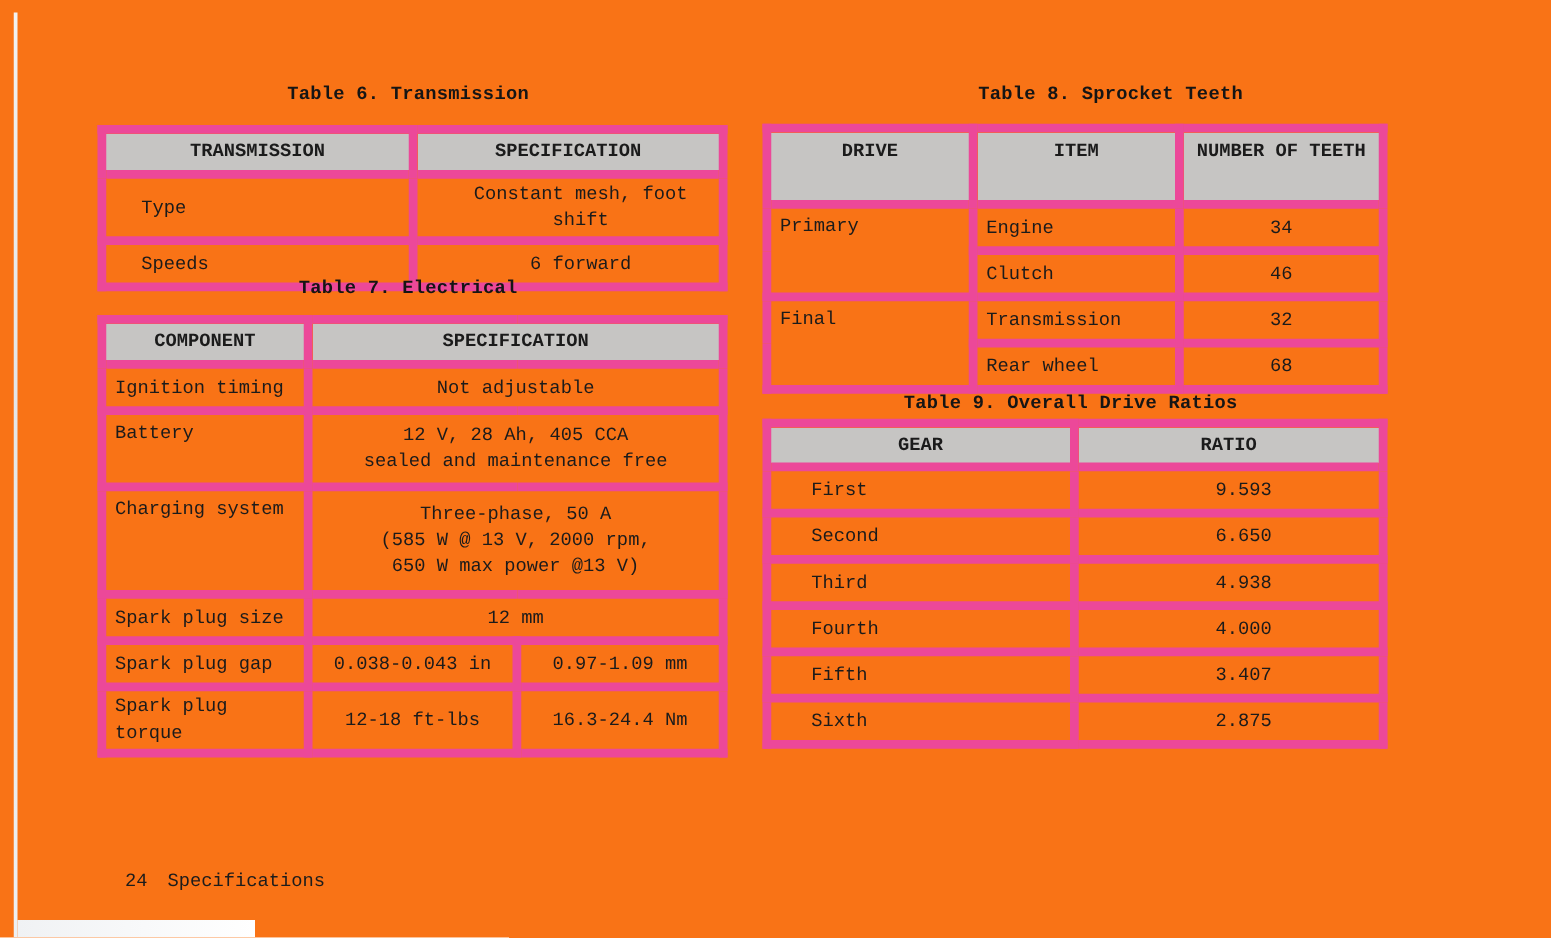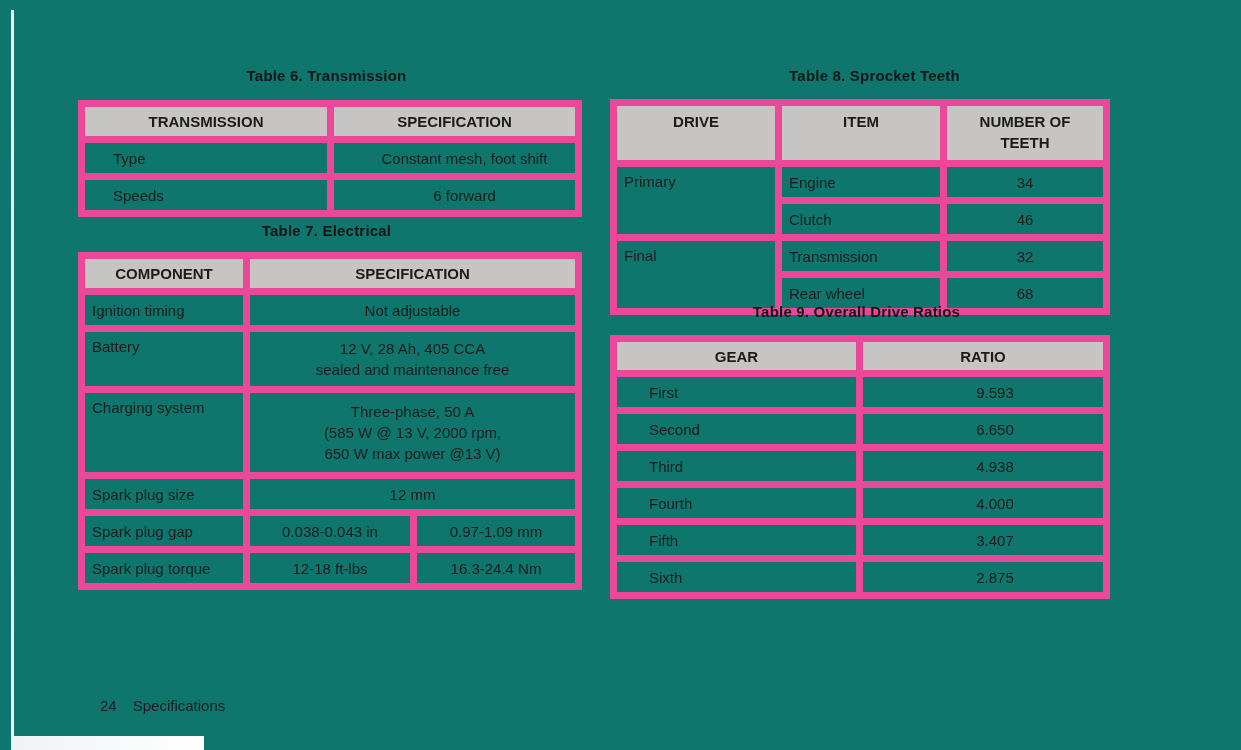--- a/index.html
+++ b/index.html
@@ -1,20 +1,20 @@
 <!DOCTYPE html>
 <html><head>
 <meta charset="utf-8">
 <style>
   html,body{margin:0;padding:0;background:#ffffff;}
   .page{
     position:relative;
     width:1241px;height:750px;
-    background:#0f766e;
-    font-family:Liberation Sans, sans-serif;
+    background:#f97316;
+    font-family:Liberation Mono, monospace;
     color:#1b1b1b;
     overflow:hidden;
   }
   .page-edge-left{
     position:absolute;left:11px;top:10px;bottom:0;width:3px;
     background:linear-gradient(to bottom,#f2f2f2,#e4e6e8 40%,#eef0f2);
   }
   .page-edge-corner{
     position:absolute;left:14px;bottom:0;width:190px;height:14px;
     background:linear-gradient(to right,#f0f2f4,#ffffff);
@@ -125,21 +125,21 @@
       <td class="val">0.97-1.09 mm</td>
     </tr>
     <tr class="rh30">
       <td class="lbl">Spark plug torque</td>
       <td class="val">12-18 ft-lbs</td>
       <td class="val">16.3-24.4 Nm</td>
     </tr>
   </tbody>
     </table>
 
-  <div class="abs tbl-title" style="left:628px;top:67px;width:493px;">Table 8. Sprocket Teeth</div>
+  <div class="abs tbl-title" style="left:642px;top:67px;width:493px;">Table 8. Sprocket Teeth</div>
   <table class="abs t8" style="left:610px;top:99px;width:493px;">
     <colgroup>
         <col style="width:165px">
         <col style="width:165px">
         <col style="width:163px">
       </colgroup>
     <tbody>
         <tr>
       <th>DRIVE</th>
       <th>ITEM</th>
@@ -159,21 +159,21 @@
       <td class="lbl">Transmission</td>
       <td class="val">32</td>
     </tr>
     <tr>
       <td class="lbl">Rear wheel</td>
       <td class="val">68</td>
     </tr>
   </tbody>
     </table>
 
-  <div class="abs tbl-title" style="left:610px;top:303px;width:493px;">Table 9. Overall Drive Ratios</div>
+  <div class="abs tbl-title" style="left:610px;top:314px;width:493px;">Table 9. Overall Drive Ratios</div>
   <table class="abs t9" style="left:610px;top:335px;width:493px;">
     <colgroup>
         <col style="width:246px">
         <col style="width:247px">
       </colgroup>
     <tbody>
         <tr>
       <th>GEAR</th>
       <th>RATIO</th>
     </tr>

